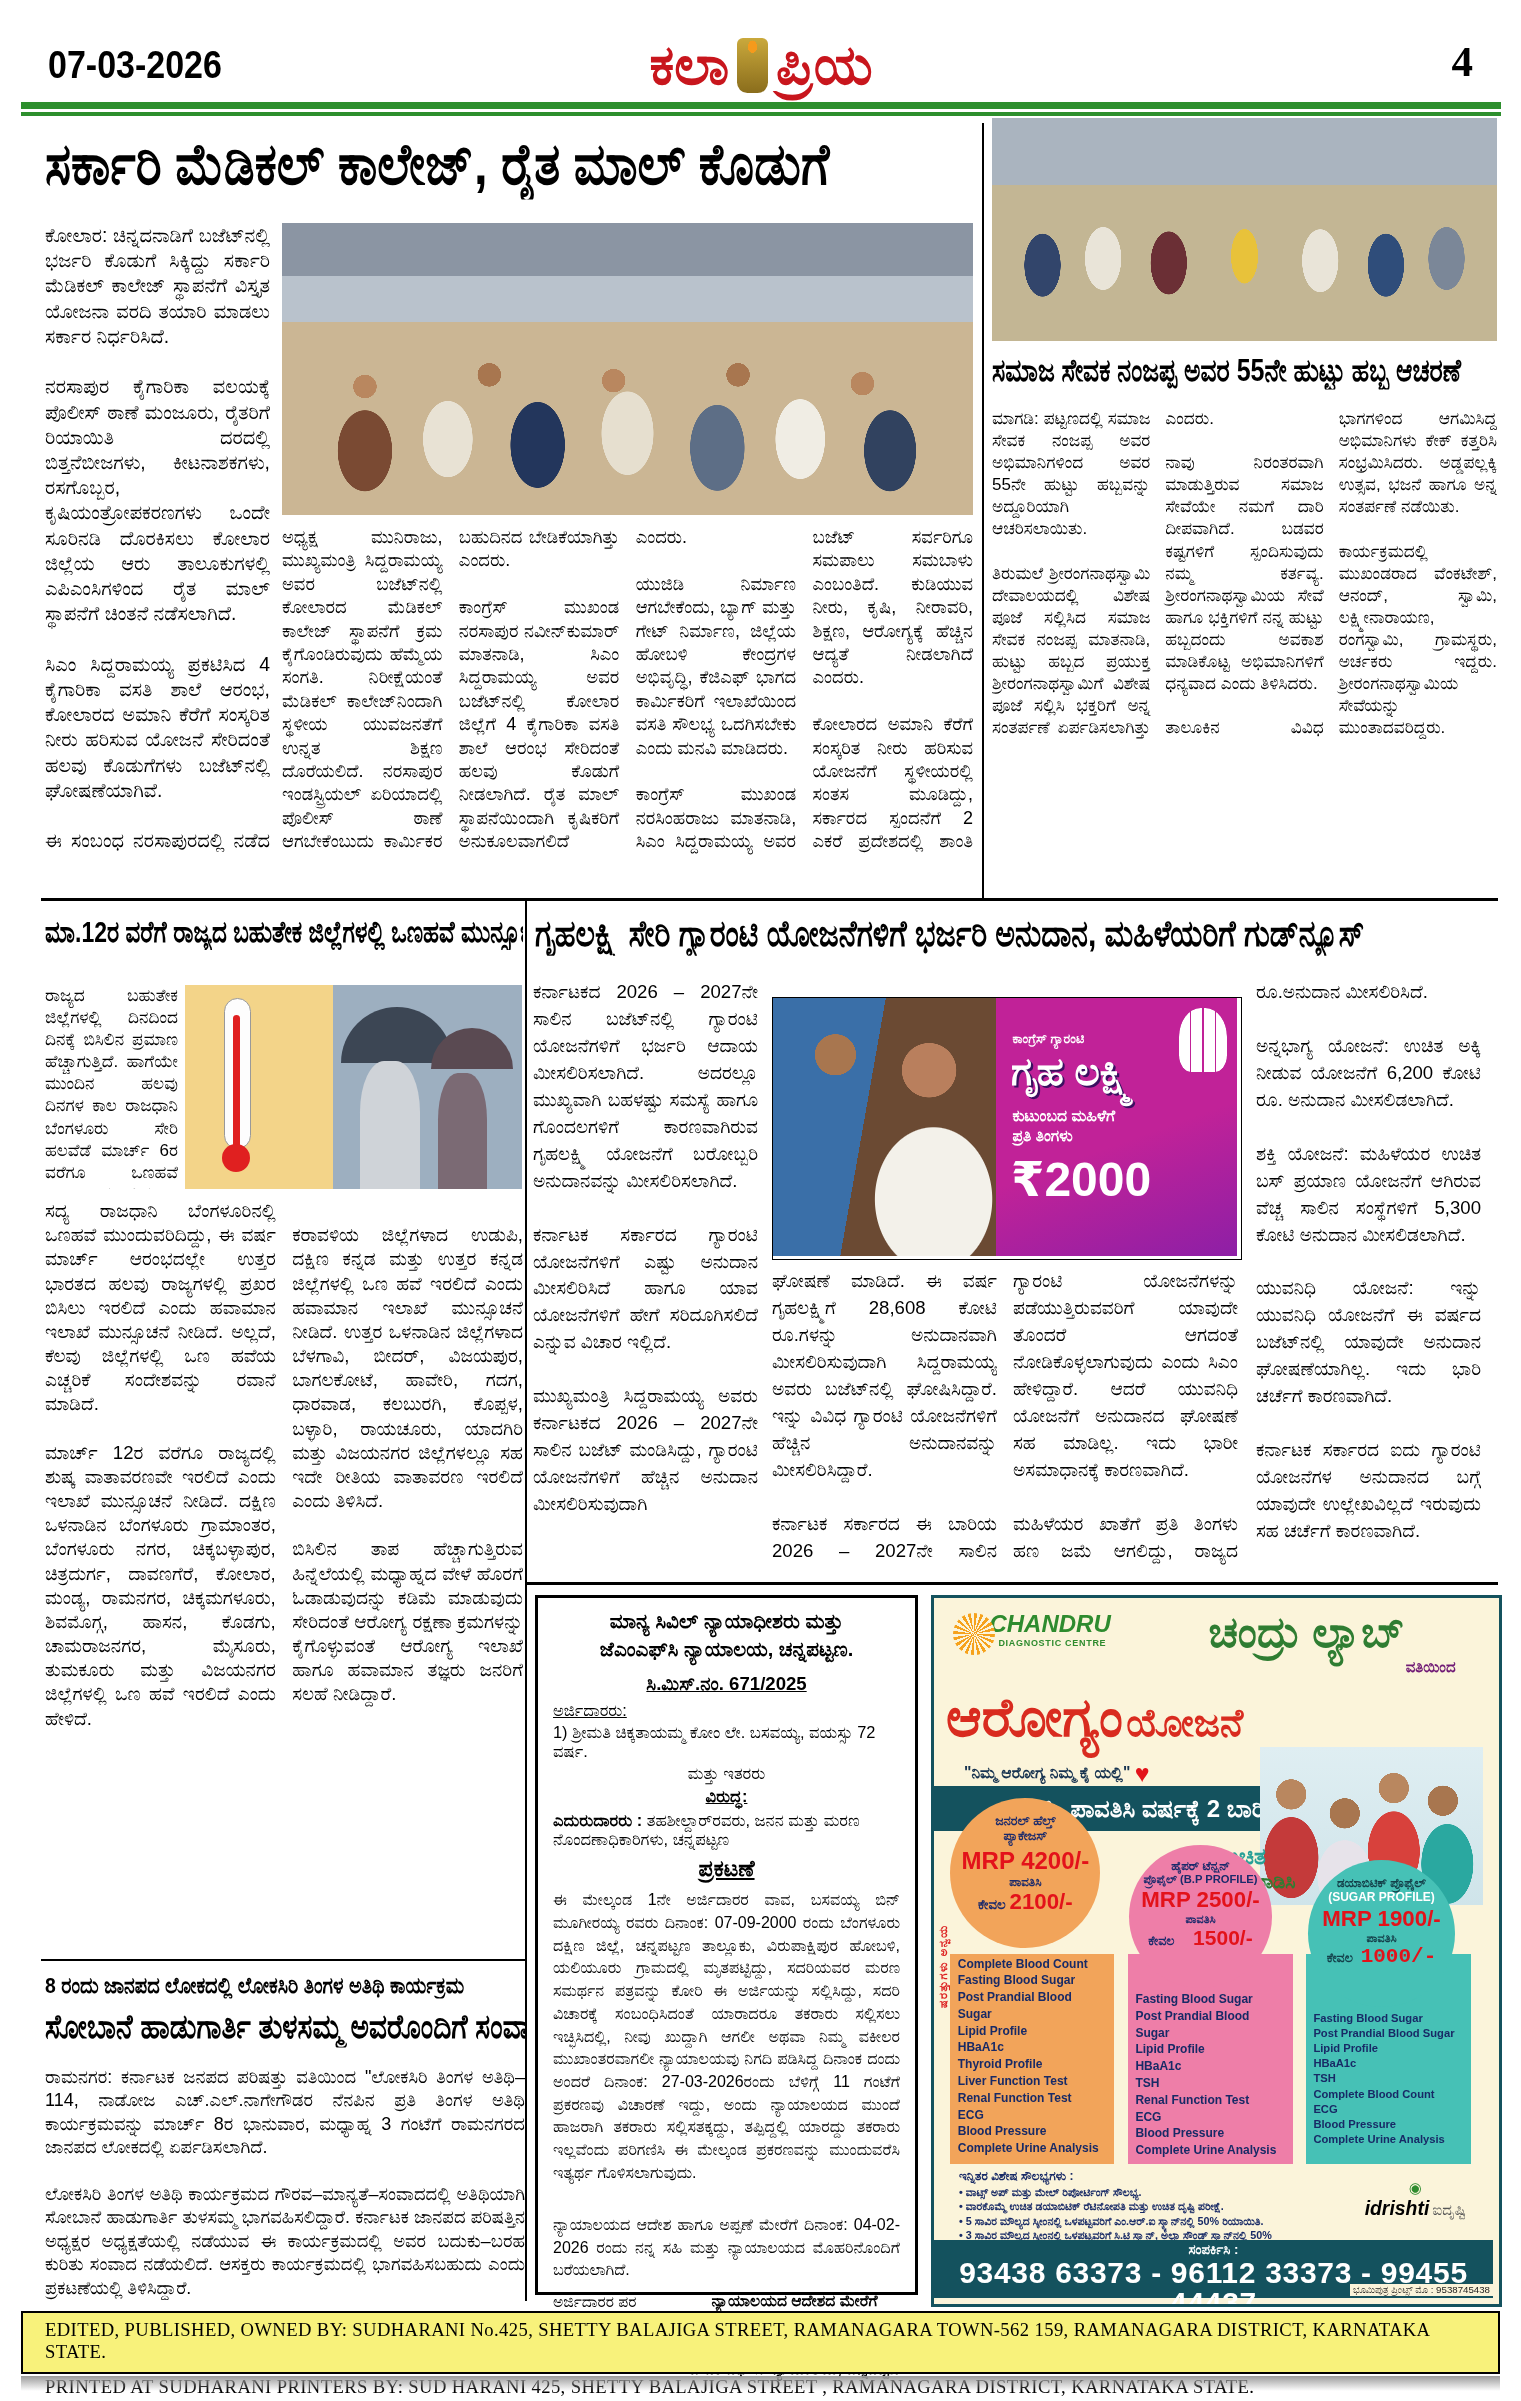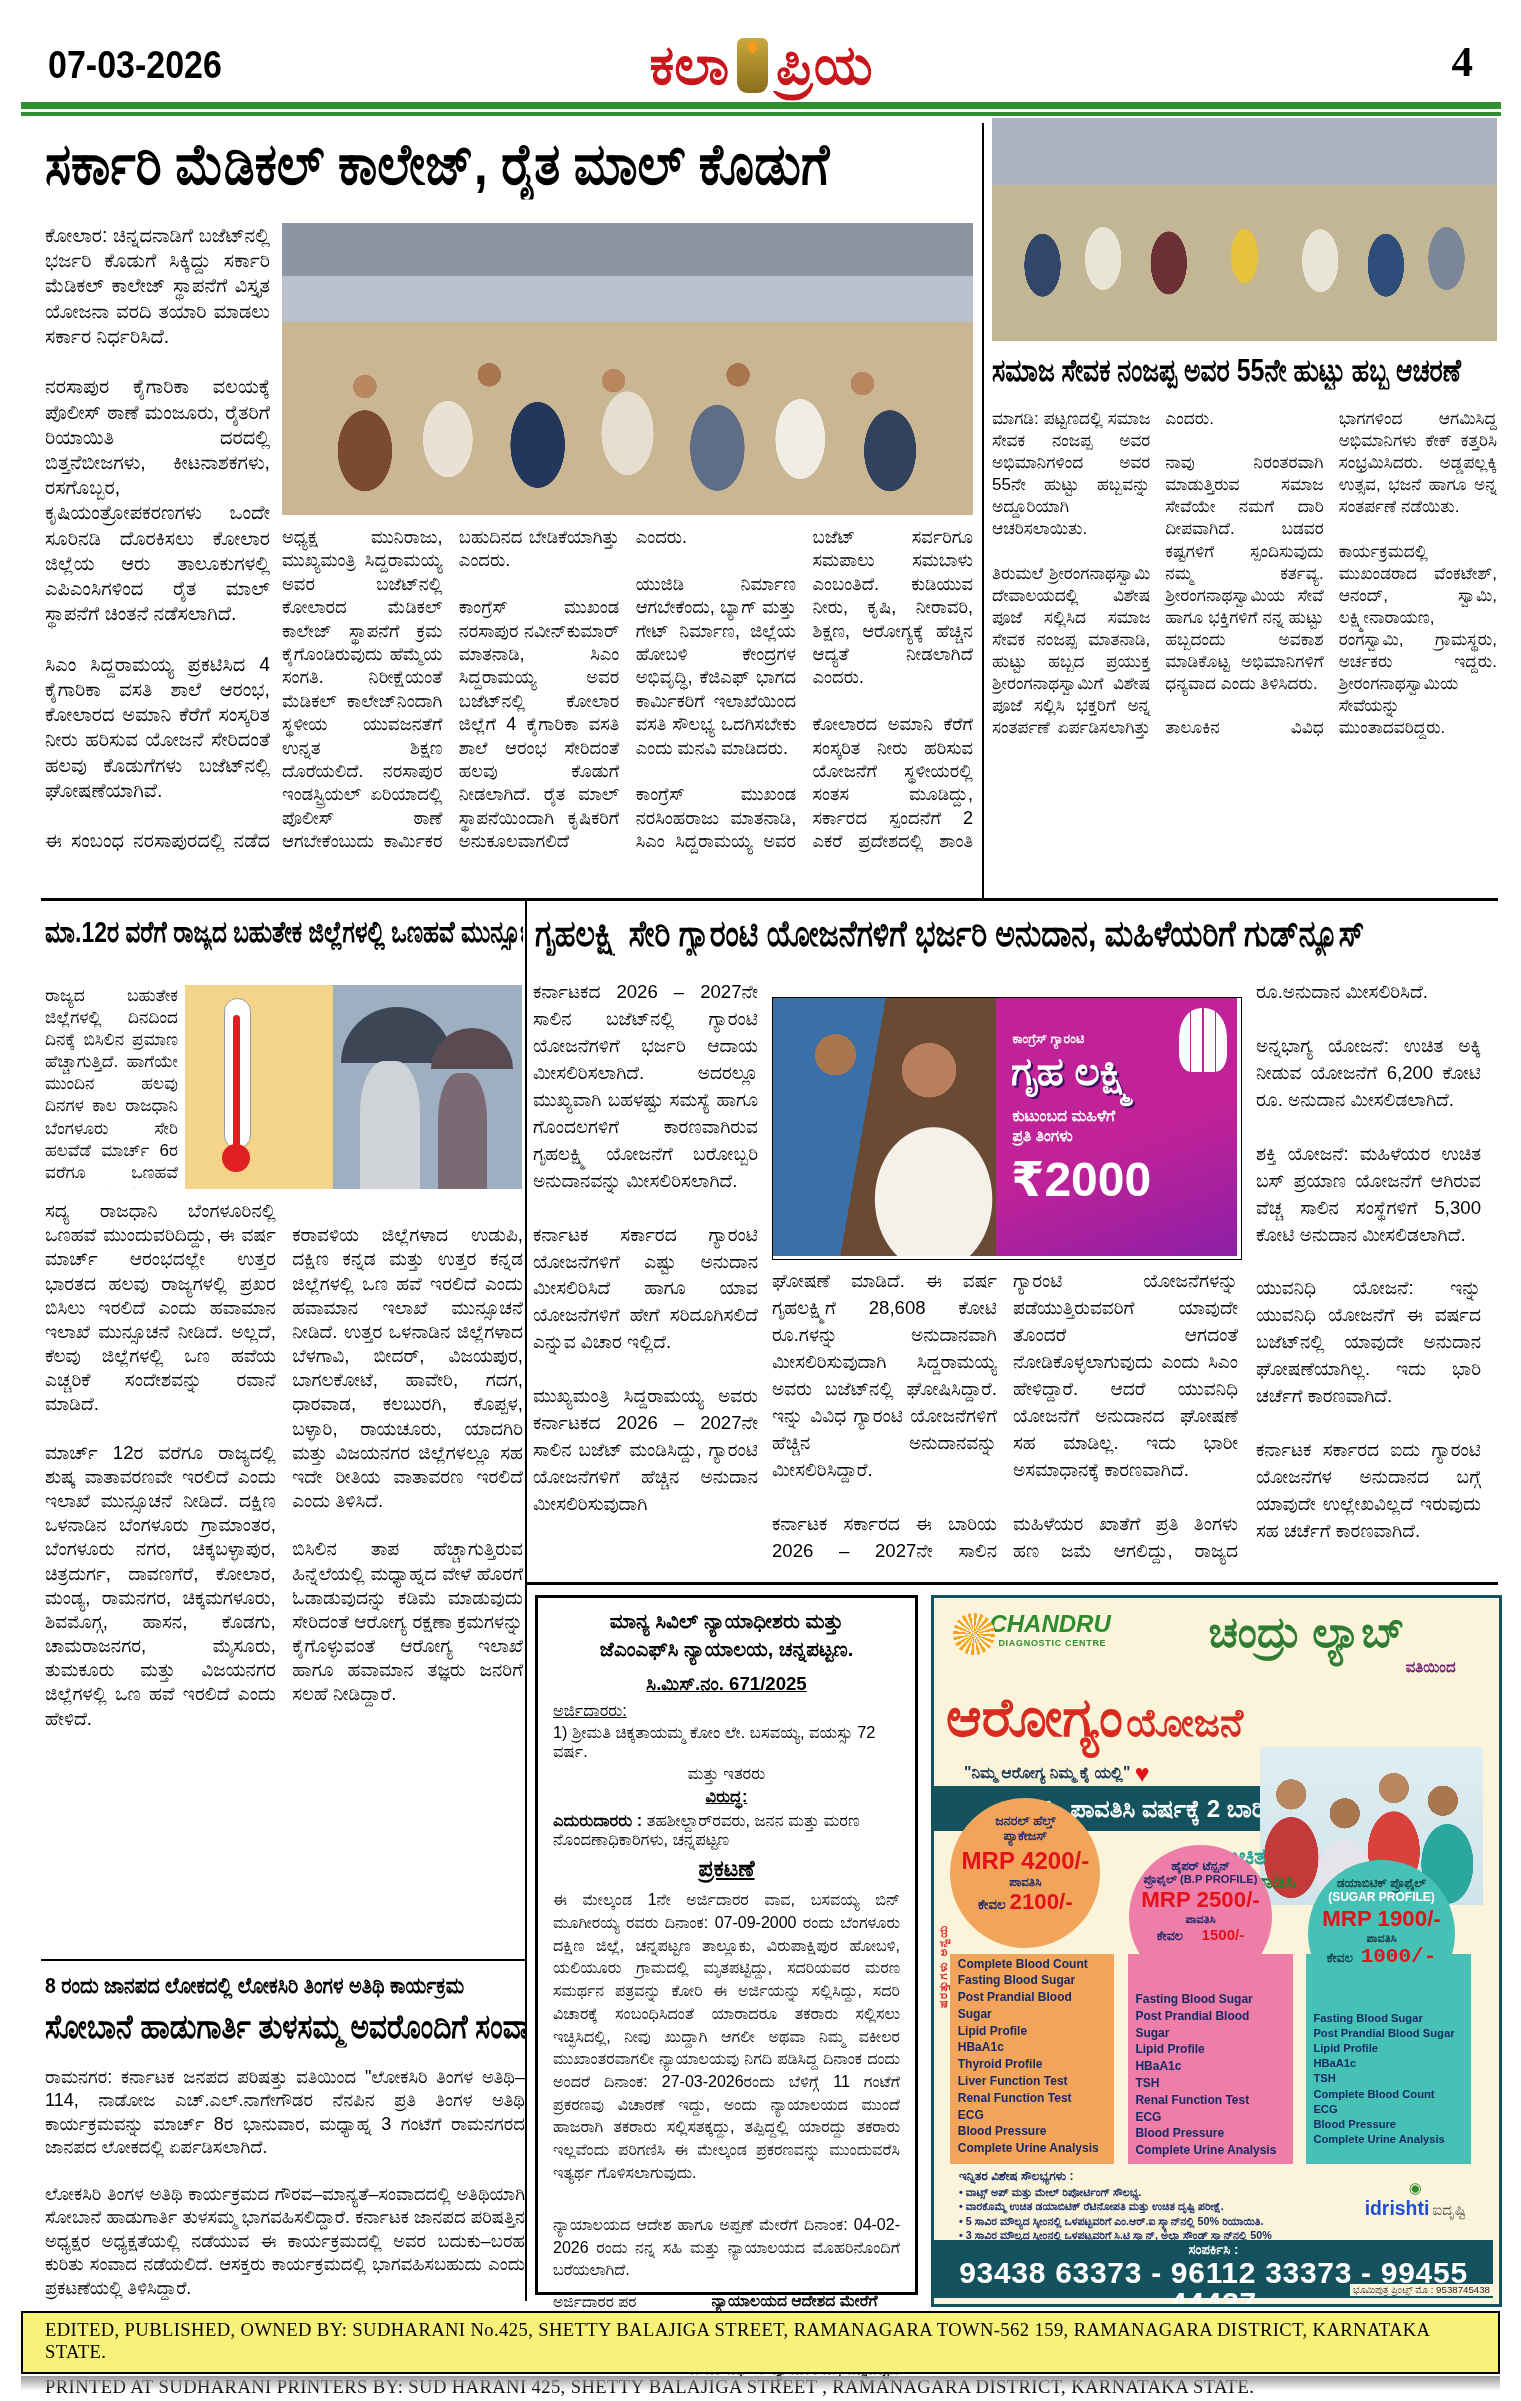--- a/index.html
+++ b/index.html
@@ -286,21 +286,21 @@
       </div>
     </div>
 
     <div class="circle c-pink" style="left:195px;top:247px;width:143px;height:143px;padding-top:4.5px;box-sizing:border-box;">
       <div style="font-size:12px;margin-top:9px;">ಹೈಪರ್ ಟೆನ್ಷನ್</div>
       <div style="font-size:11.2px;">ಪ್ರೊಫೈಲ್ (B.P PROFILE)</div>
       <div class="mrp" style="font-size:22.3px;margin-top:1.5px;">MRP 2500/-</div>
       <div style="font-size:11.2px;">ಪಾವತಿಸಿ</div>
       <div style="font-size:12.7px;">
         <span>ಕೇವಲ</span>
-        <span class="mrp" style="font-size:15px;margin-left:15px;">1500/-</span>
+        <span class="mrp" style="font-size:21px;margin-left:15px;">1500/-</span>
       </div>
     </div>
 
     <div class="circle c-teal" style="left:374px;top:262px;width:147px;height:147px;padding-top:6px;box-sizing:border-box;color:#fff;">
       <div style="font-size:12px;margin-top:10.4px;color:#14404a;">ಡಯಾಬಿಟಿಕ್ ಪ್ರೊಫೈಲ್</div>
       <div style="font-size:12px;color:#fff;">(SUGAR PROFILE)</div>
       <div class="mrp" style="font-size:22.3px;margin-top:1.5px;">MRP 1900/-</div>
       <div style="font-size:11.2px;color:#14404a;">ಪಾವತಿಸಿ</div>
       <div style="font-size:12.7px;color:#14404a;font-family:Liberation Mono, monospace;">
         <span>ಕೇವಲ</span>
@@ -343,21 +343,21 @@
       <div style="font-size:10.8px;font-weight:bold;white-space:pre-line;line-height:1.35;margin-top:1.5px;">• ವಾಟ್ಸ್ ಅಪ್ ಮತ್ತು ಮೇಲ್ ರಿಪೋರ್ಟಿಂಗ್ ಸೌಲಭ್ಯ.
 • ವಾರಕೊಮ್ಮೆ ಉಚಿತ ಡಯಾಬಿಟಿಕ್ ರೆಟಿನೋಪತಿ ಮತ್ತು ಉಚಿತ ದೃಷ್ಟಿ ಪರೀಕ್ಷೆ.
 • 5 ಸಾವಿರ ಮೌಲ್ಯದ ಸ್ಕೀಂನಲ್ಲಿ ಒಳಪಟ್ಟವರಿಗೆ ಎಂ.ಆರ್.ಐ ಸ್ಕ್ಯಾನ್‌ನಲ್ಲಿ 50% ರಿಯಾಯಿತಿ.
 • 3 ಸಾವಿರ ಮೌಲ್ಯದ ಸ್ಕೀಂನಲ್ಲಿ ಒಳಪಟ್ಟವರಿಗೆ ಸಿ.ಟಿ ಸ್ಕ್ಯಾನ್, ಅಲ್ಟ್ರಾ ಸೌಂಡ್ ಸ್ಕ್ಯಾನ್‌ನಲ್ಲಿ 50% ರಿಯಾಯಿತಿ.
 • ರಿಯಾಯಿತಿ ದರದಲ್ಲಿ ಹೋಮ್ ಕಲಕ್ಷನ್ ಸೌಲಭ್ಯ.</div>
     </div>
 
     <div class="abs" style="right:33px;top:581px;text-align:center;">
       <span style="color:#2e8b2e;font-size:15px;">◉</span>
       <div>
-        <span style="color:#1d4ed8;font-size:19.4px;font-weight:bold;">idrishti</span>
+        <span style="color:#000000;font-size:19.4px;font-weight:bold;font-style:italic;">idrishti</span>
         <span style="color:#555;font-size:15px;">ಐದೃಷ್ಟಿ</span>
       </div>
     </div>
 
     <div class="abs tealbar" style="left:0;top:642px;width:559px;height:58px;text-align:center;">
       <div style="font-size:13.4px;font-weight:bold;margin-top:1.5px;">ಸಂಪರ್ಕಿಸಿ :</div>
       <div style="font-size:30px;font-weight:bold;letter-spacing:0.7px;line-height:1.0;">93438 63373 - 96112 33373 - 99455 44437</div>
 
     </div>
     <div class="abs" style="right:6px;top:686px;font-size:9.7px;color:#222;background:#fbf4da;padding:0 3px;">ಭೂಮಿಪುತ್ರ ಪ್ರಿಂಟ್ಸ್ ಮೊ : 9538745438</div>

